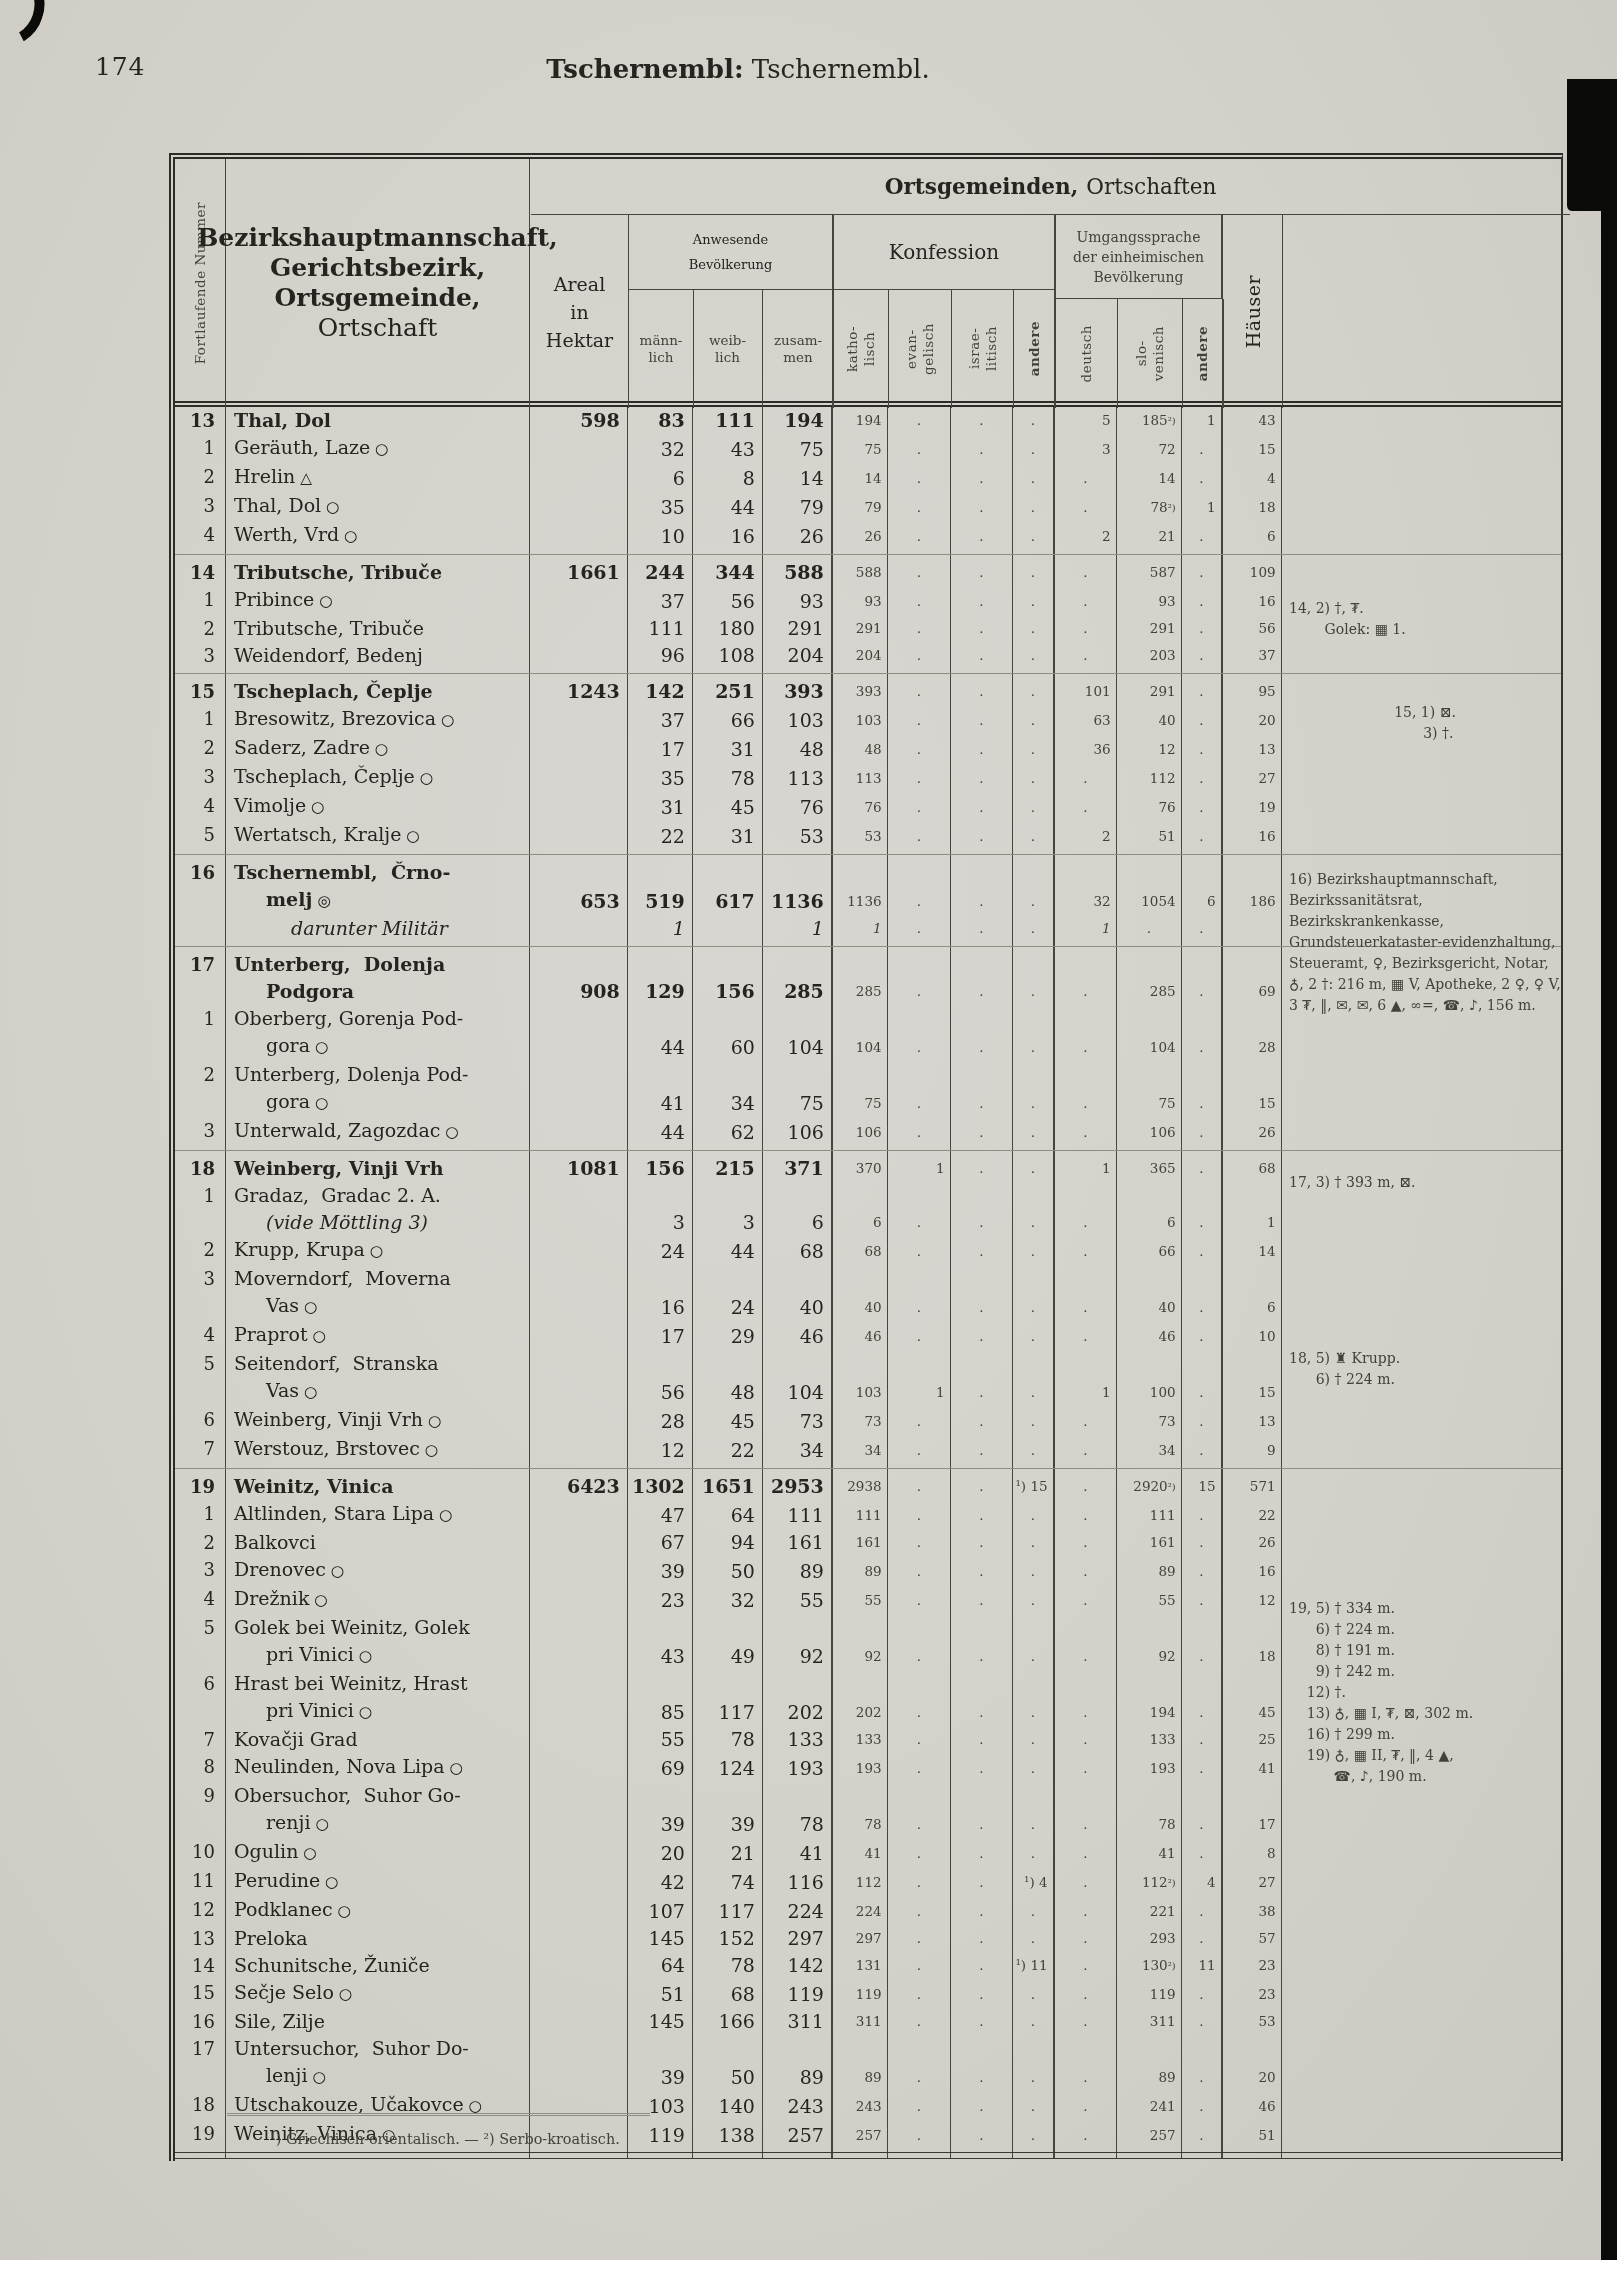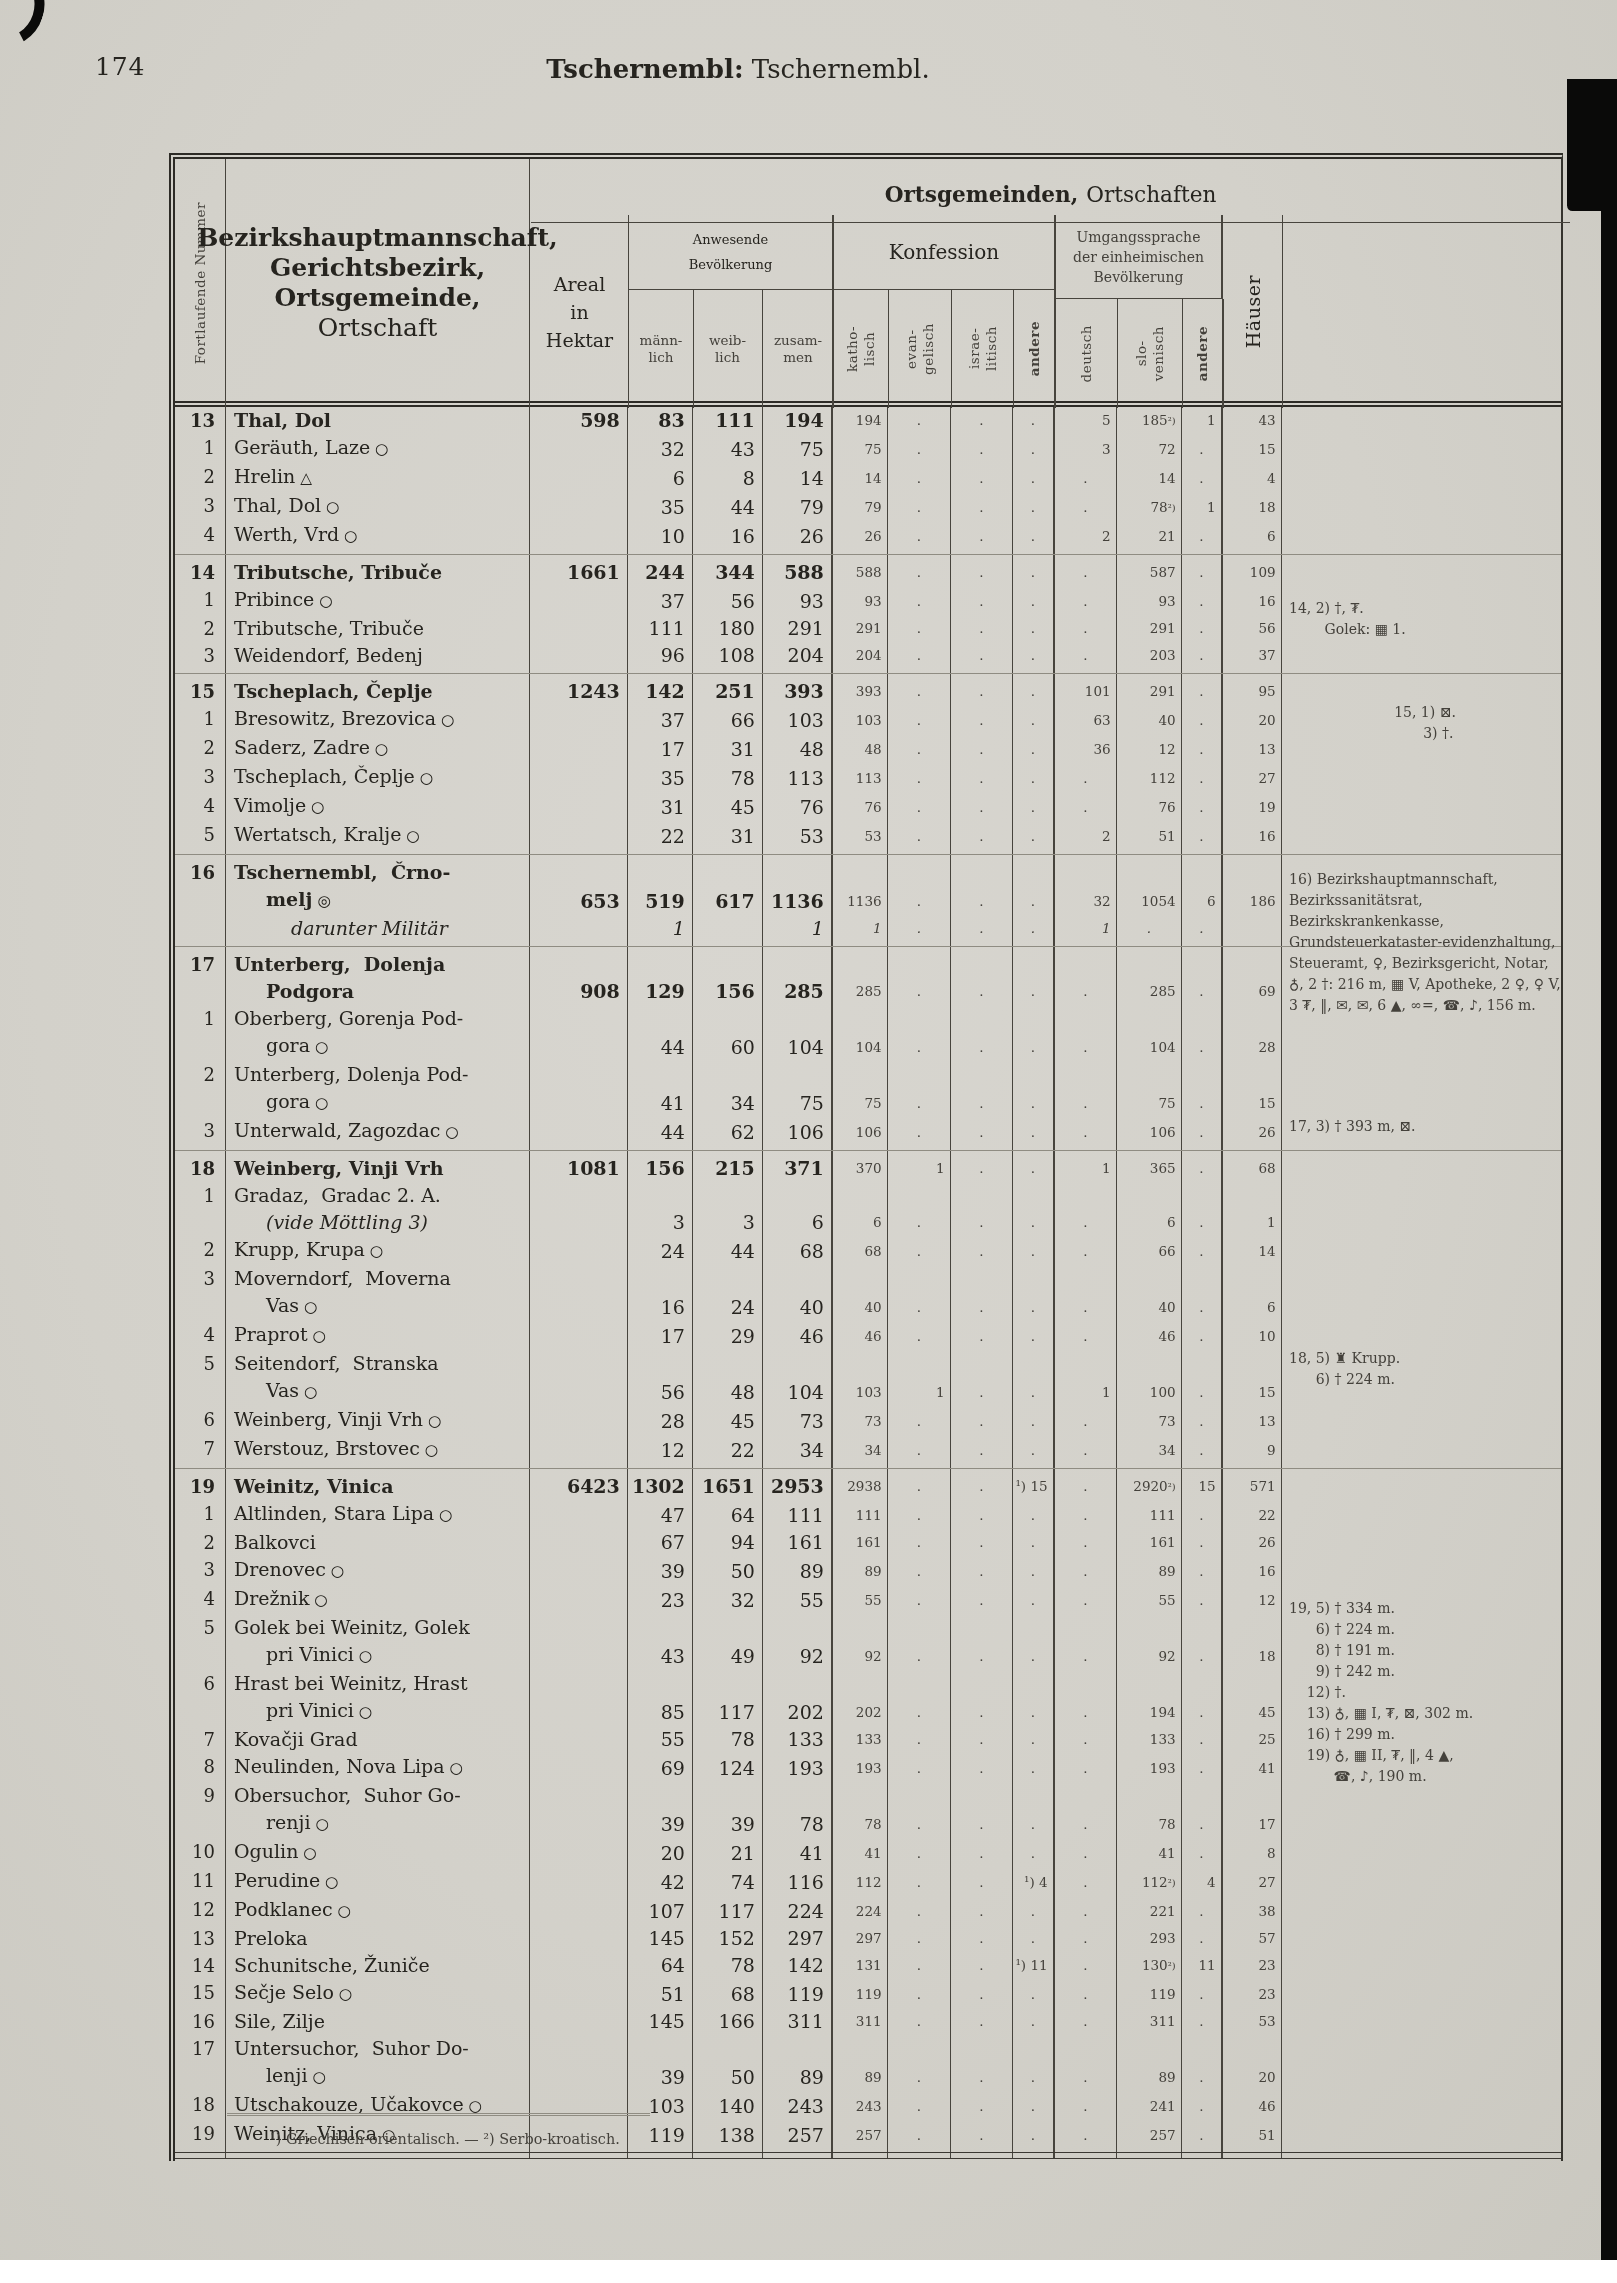--- a/index.html
+++ b/index.html
@@ -34,21 +34,21 @@
   .thead{position:relative;height:248px;border-bottom:6.3px double #2d2b26;}
   .hcell{position:absolute;display:flex;align-items:center;justify-content:center;text-align:center;}
   .pre{white-space:pre-line;}
   .rot{writing-mode:vertical-rl;transform:rotate(180deg);white-space:pre-line;margin:auto;letter-spacing:0.5px;}
 
   .h-num  {left:0;width:51px;top:0;height:248px;border-right:1.8px solid var(--ln);}
   .h-num .rot{font-size:13.5px;color:var(--ink2);}
   .h-name {left:51px;width:304px;top:0;height:248px;border-right:1.8px solid var(--ln);flex-direction:column;}
   .h-name .nl{font-size:25px;line-height:30px;font-weight:bold;}
   .h-name .nl.last{font-weight:normal;}
-  .h-span {left:356px;width:1039px;top:8px;height:56px;border-bottom:0.9px solid var(--ln);font-size:21.6px;gap:8px;}
+  .h-span {left:356px;width:1039px;top:0;height:56px;border-bottom:0.9px solid var(--ln);font-size:21.6px;gap:8px;}
   .h-span .b{font-weight:bold;}
   .h-areal{left:356px;width:98px;top:56px;height:193px;font-size:19px;line-height:28px;border-right:0.9px solid var(--ln);}
   .h-bev  {left:454px;width:205px;top:56px;height:75px;font-size:13px;line-height:25px;
            border-bottom:0.9px solid var(--ln);border-right:2.7px double var(--ln);}
   .h-m    {left:454px;width:65px;top:131px;height:118px;border-right:0.9px solid var(--ln);}
   .h-w    {left:518px;width:70px;top:131px;height:118px;border-right:0.9px solid var(--ln);}
   .h-z    {left:589px;width:70px;top:131px;height:118px;border-right:2.7px double var(--ln);}
   .subt{font-size:13.5px;line-height:17px;color:var(--ink2);}
   .h-konf {left:659px;width:222px;top:56px;height:75px;font-size:20px;
            border-bottom:0.9px solid var(--ln);border-right:2.7px double var(--ln);}
@@ -93,21 +93,21 @@
   .sep .cell{height:9px;}
   .sep::after{content:"";position:absolute;left:0;right:0;top:3.6px;height:1.8px;background:var(--ln-light);}
   .sep.final{height:11.7px;}
   .sep.final::after{top:2.7px;height:5.4px;background:none;border-top:1.8px solid #3b3832;border-bottom:1.8px solid #3b3832;}
 
   
   .note{position:absolute;left:1289px;width:272px;font-size:14px;line-height:21px;color:var(--ink2);white-space:pre-wrap;}
   .note-14{top:598px;}
   .note-15{top:702px;text-align:center;}
   .note-16{top:869px;}
-  .note-17{top:1116px;}
+  .note-17{top:1172px;}
   .note-18{top:1348px;}
   .note-19{top:1598px;}
 
   
   .footnote-rule{position:absolute;left:227px;top:2113px;width:423px;height:2.7px;
                  border-top:0.9px solid var(--ln-light);border-bottom:0.9px solid var(--ln-light);}
   .footnote{position:absolute;left:270px;top:2131px;font-size:14.4px;color:var(--ink2);}
 </style>
 </head>
 <body>

